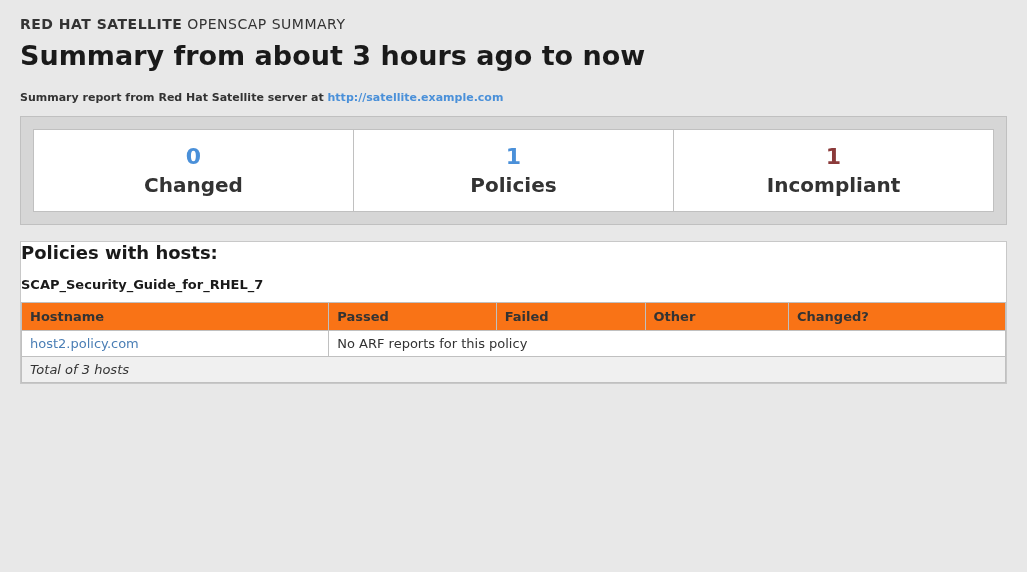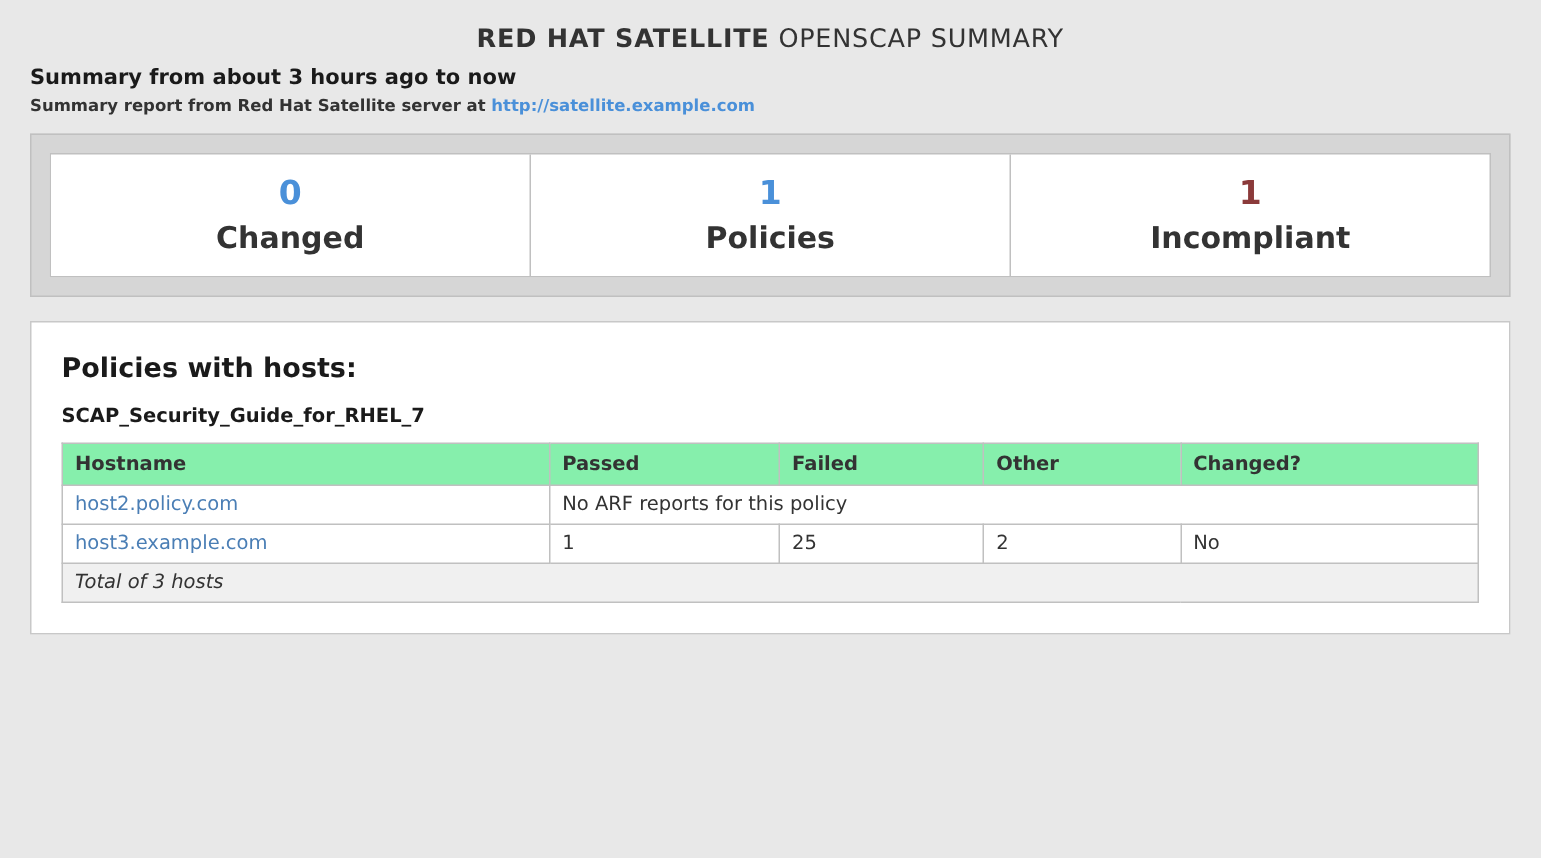--- a/index.html
+++ b/index.html
@@ -13,34 +13,33 @@
     }
     .page-container {
       background: #e8e8e8;
       padding: 16px 20px;
       min-height: 572px;
     }
     .header-section {
       margin-bottom: 12px;
     }
     .app-title {
-      font-size: 17px;
+      font-size: 14px;
       color: #333;
       letter-spacing: 0.5px;
       margin-bottom: 8px;
-      text-align: center;
     }
     .app-title strong {
       font-weight: bold;
     }
     .summary-heading {
-      font-size: 14px;
+      font-size: 27px;
       font-weight: bold;
       color: #1a1a1a;
-      margin-bottom: 4px;
+      margin-bottom: 20px;
     }
     .summary-subheading {
       font-size: 11px;
       font-weight: bold;
       color: #333;
     }
     .summary-subheading a {
       color: #4a90d9;
       text-decoration: none;
     }
@@ -79,42 +78,41 @@
     .stat-label {
       font-size: 20px;
       font-weight: bold;
       color: #333;
     }
 
     
     .policies-section {
       background: #fff;
       border: 1px solid #c8c8c8;
-      padding: 20px;
       margin-bottom: 10px;
     }
     .policies-heading {
       font-size: 18px;
       font-weight: bold;
       color: #1a1a1a;
       margin-bottom: 14px;
     }
     .policy-name {
       font-size: 13px;
       font-weight: bold;
       color: #1a1a1a;
       margin-bottom: 10px;
     }
     .policy-table {
       width: 100%;
       border-collapse: collapse;
       font-size: 13px;
     }
     .policy-table th {
-      background: #86efac;
+      background: #f97316;
       border: 1px solid #c0c0c0;
       padding: 6px 8px;
       text-align: left;
       font-weight: bold;
     }
     .policy-table td {
       border: 1px solid #c0c0c0;
       padding: 5px 8px;
       vertical-align: top;
     }
@@ -177,29 +175,20 @@
       <tbody>
 
 
         <tr>
           <td>
             <a href="#">host2.policy.com</a>
           </td>
           <td colspan="4">No ARF reports for this policy</td>
         </tr>
 
-        <tr>
-          <td>
-            <a href="#">host3.example.com</a>
-          </td>
-          <td>1</td>
-          <td>25</td>
-          <td>2</td>
-          <td>No</td>
-        </tr>
 
         <tr class="total-row">
           <td colspan="5">Total of 3 hosts</td>
         </tr>
       </tbody>
     </table>
   </div>
 </div>
 
 </body></html>

